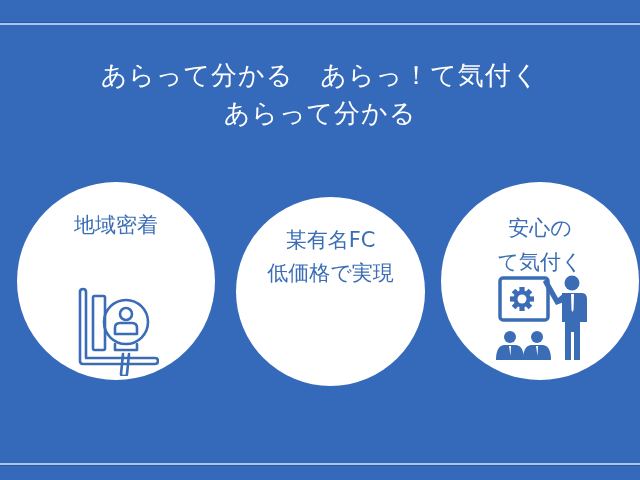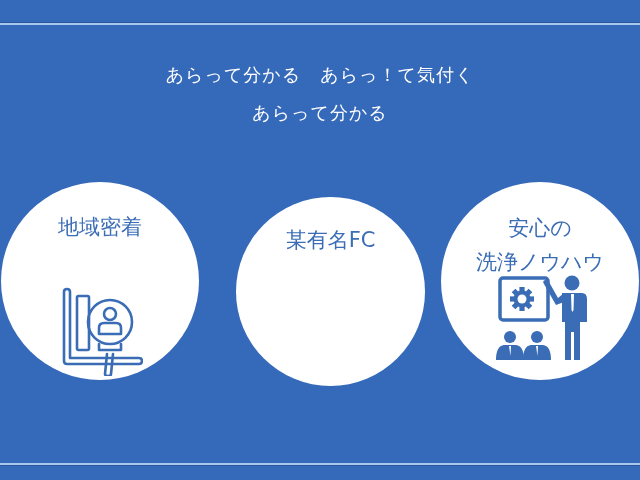--- a/index.html
+++ b/index.html
@@ -32,39 +32,40 @@
       height: 2px;
       border-bottom: 1px solid #2a5a9e;
     }
     .headline {
       position: absolute;
       left: 0;
       top: 56px;
       width: 640px;
       text-align: center;
       color: #ffffff;
-      font-size: 18px;
+      font-size: 26px;
       line-height: 38px;
       letter-spacing: 1px;
     }
     .headline div {
       white-space: pre;
     }
     .circle {
       position: absolute;
       border-radius: 50%;
       background: #ffffff;
       color: #3a6db5;
       text-align: center;
     }
     .circle-left {
-      left: 1px;
+      left: 17px;
       top: 182px;
       width: 198px;
       height: 198px;
+      font-family: Liberation Mono, monospace;
     }
     .circle-middle {
       left: 236px;
       top: 197px;
       width: 189px;
       height: 189px;
     }
     .circle-right {
       left: 441px;
       top: 182px;
@@ -128,27 +129,28 @@
       <circle cx="49" cy="28" r="6"></circle>
 
       <path d="M38 48 L38 42 Q38 37 43 37 L55 37 Q60 37 60 42 L60 48 Z"></path>
     </g>
   </svg>
 </div>
 
 <div class="circle circle-middle">
   <div class="circle-text">
     <div>某有名FC</div>
+    <div>低価格で実現</div>
   </div>
 </div>
 
 <div class="circle circle-right">
   <div class="circle-text">
     <div>安心の</div>
-    <div>洗浄ノウハウ</div>
+    <div>て気付く</div>
   </div>
   <svg class="icon" viewBox="0 0 96 88">
     <g fill="#3a6db5">
 
       <rect x="8" y="4" width="48" height="42" rx="3" fill="none" stroke="#3a6db5" stroke-width="3.5"></rect>
 
       <g transform="translate(30 25)">
         <circle r="8.5"></circle>
         <rect x="-2.6" y="-12" width="5.2" height="24"></rect>
         <rect x="-12" y="-2.6" width="24" height="5.2"></rect>

